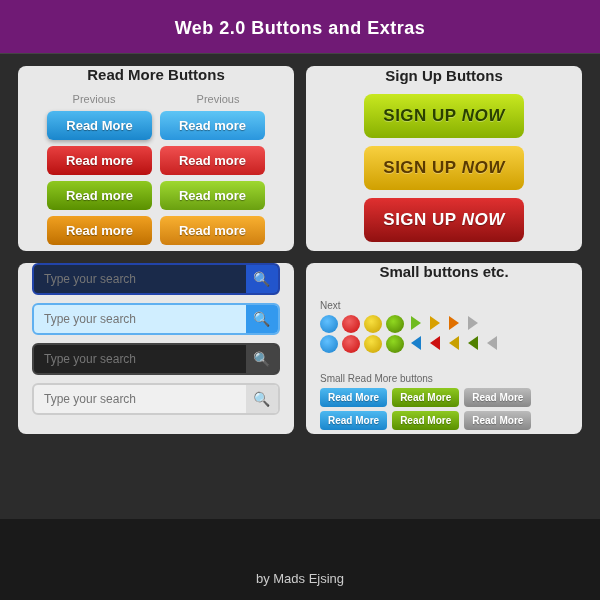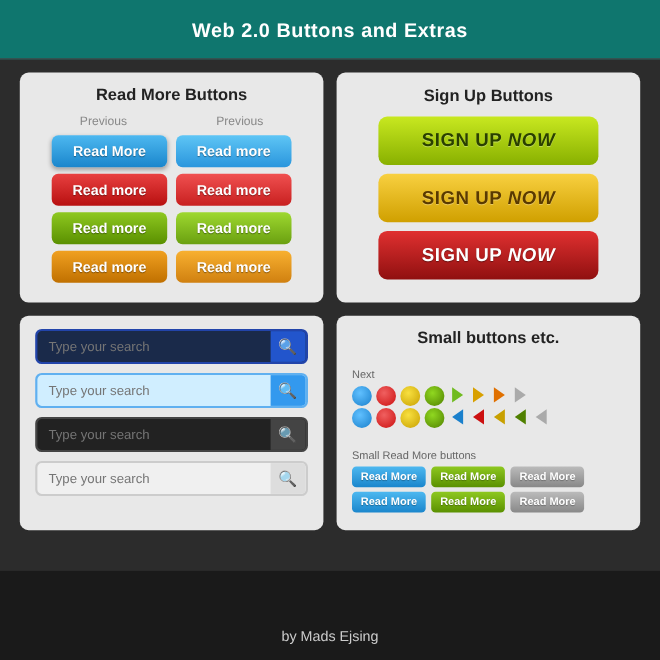--- a/index.html
+++ b/index.html
@@ -5,21 +5,21 @@
     * { margin: 0; padding: 0; box-sizing: border-box; }
     body {
       width: 600px;
       height: 600px;
       background: #2c2c2c;
       font-family: Arial, Helvetica, sans-serif;
       overflow: hidden;
     }
 
     .header {
-      background: #0f766e;
+      background: #701a75;
       text-align: center;
       padding: 18px 0 14px;
       border-bottom: 1px solid #444;
     }
     .header h1 {
       color: #ffffff;
       font-size: 18px;
       font-weight: bold;
       letter-spacing: 0.5px;
     }
@@ -28,21 +28,21 @@
       padding: 12px 18px;
       display: grid;
       grid-template-columns: 1fr 1fr;
       grid-template-rows: auto auto;
       gap: 12px;
     }
 
     .section-box {
       background: #e8e8e8;
       border-radius: 8px;
-      padding: 12px 14px;
+      padding: 0 14px;
     }
 
     .section-title {
       text-align: center;
       font-size: 15px;
       font-weight: bold;
       color: #222;
       margin-bottom: 10px;
     }
 
@@ -105,21 +105,21 @@
     .signup-section {
       display: flex;
       flex-direction: column;
       align-items: center;
       justify-content: center;
     }
     .signup-btn {
       border: none;
       border-radius: 8px;
       padding: 12px 0;
-      width: 200px;
+      width: 160px;
       font-size: 17px;
       font-weight: 900;
       cursor: pointer;
       text-align: center;
       margin-bottom: 8px;
       letter-spacing: 0.5px;
     }
     .signup-btn.lime {
       background: linear-gradient(to bottom, #c8e820, #88b000);
       color: #2a4000;

